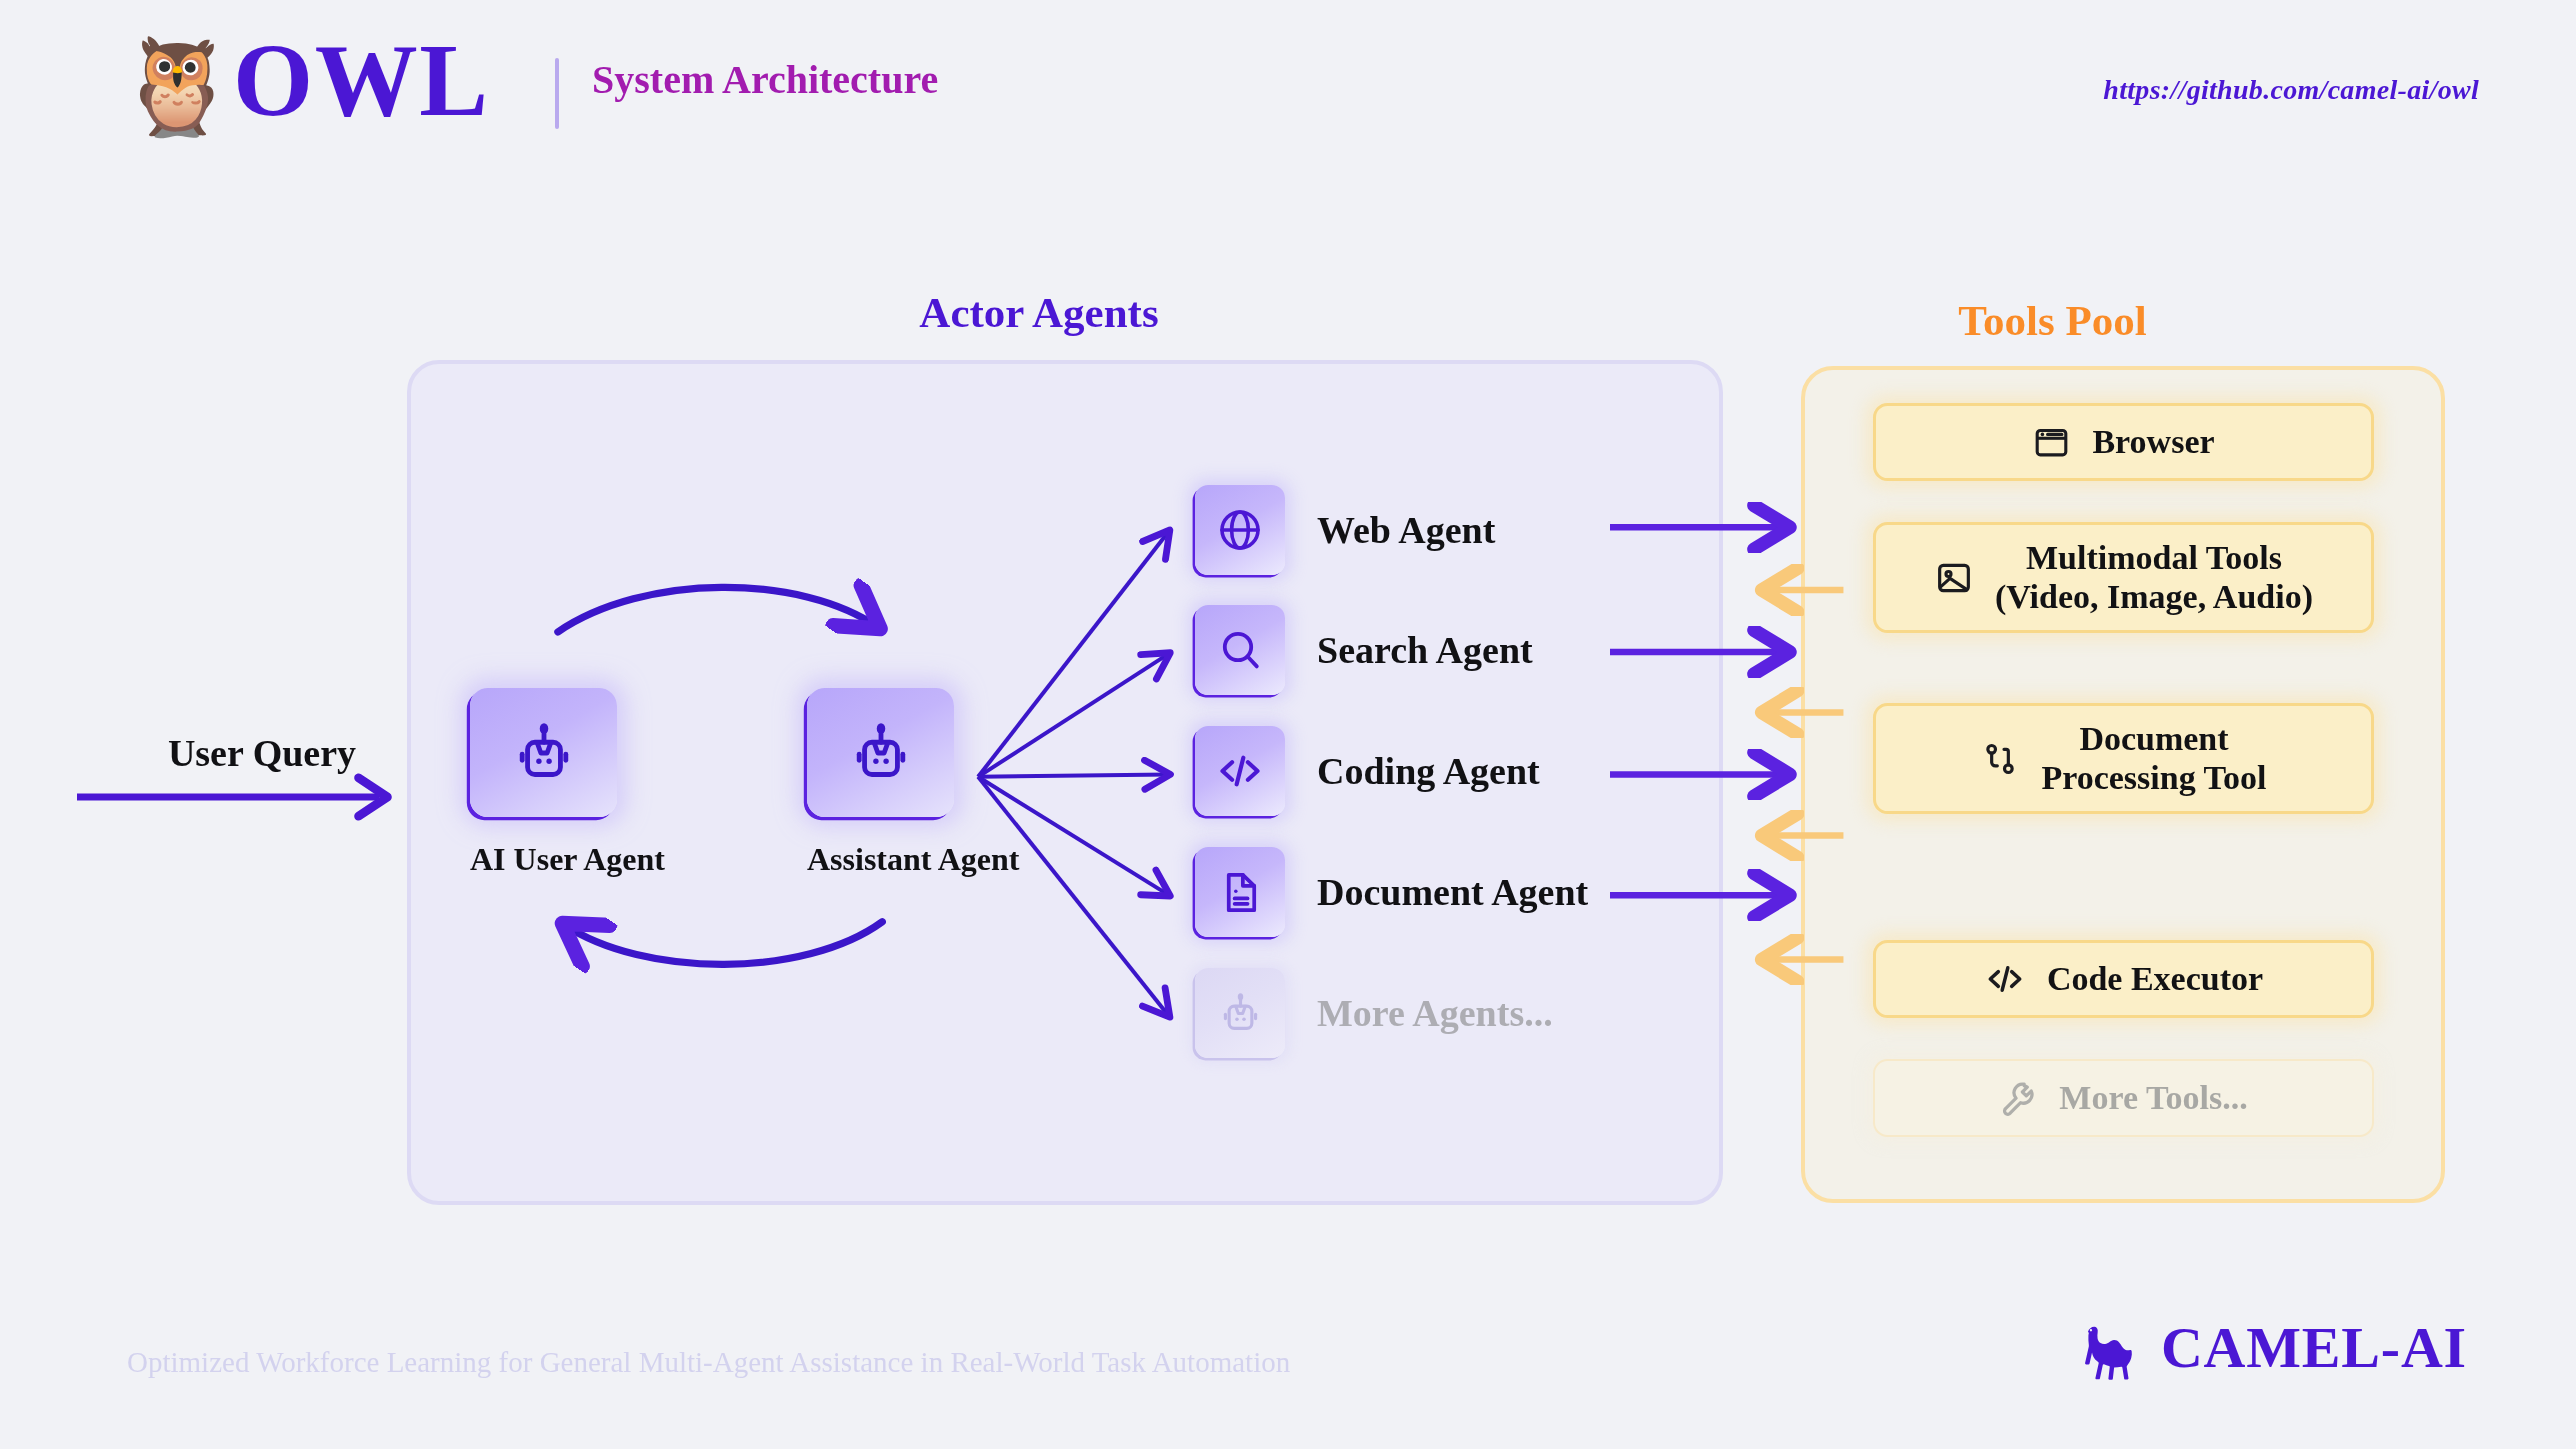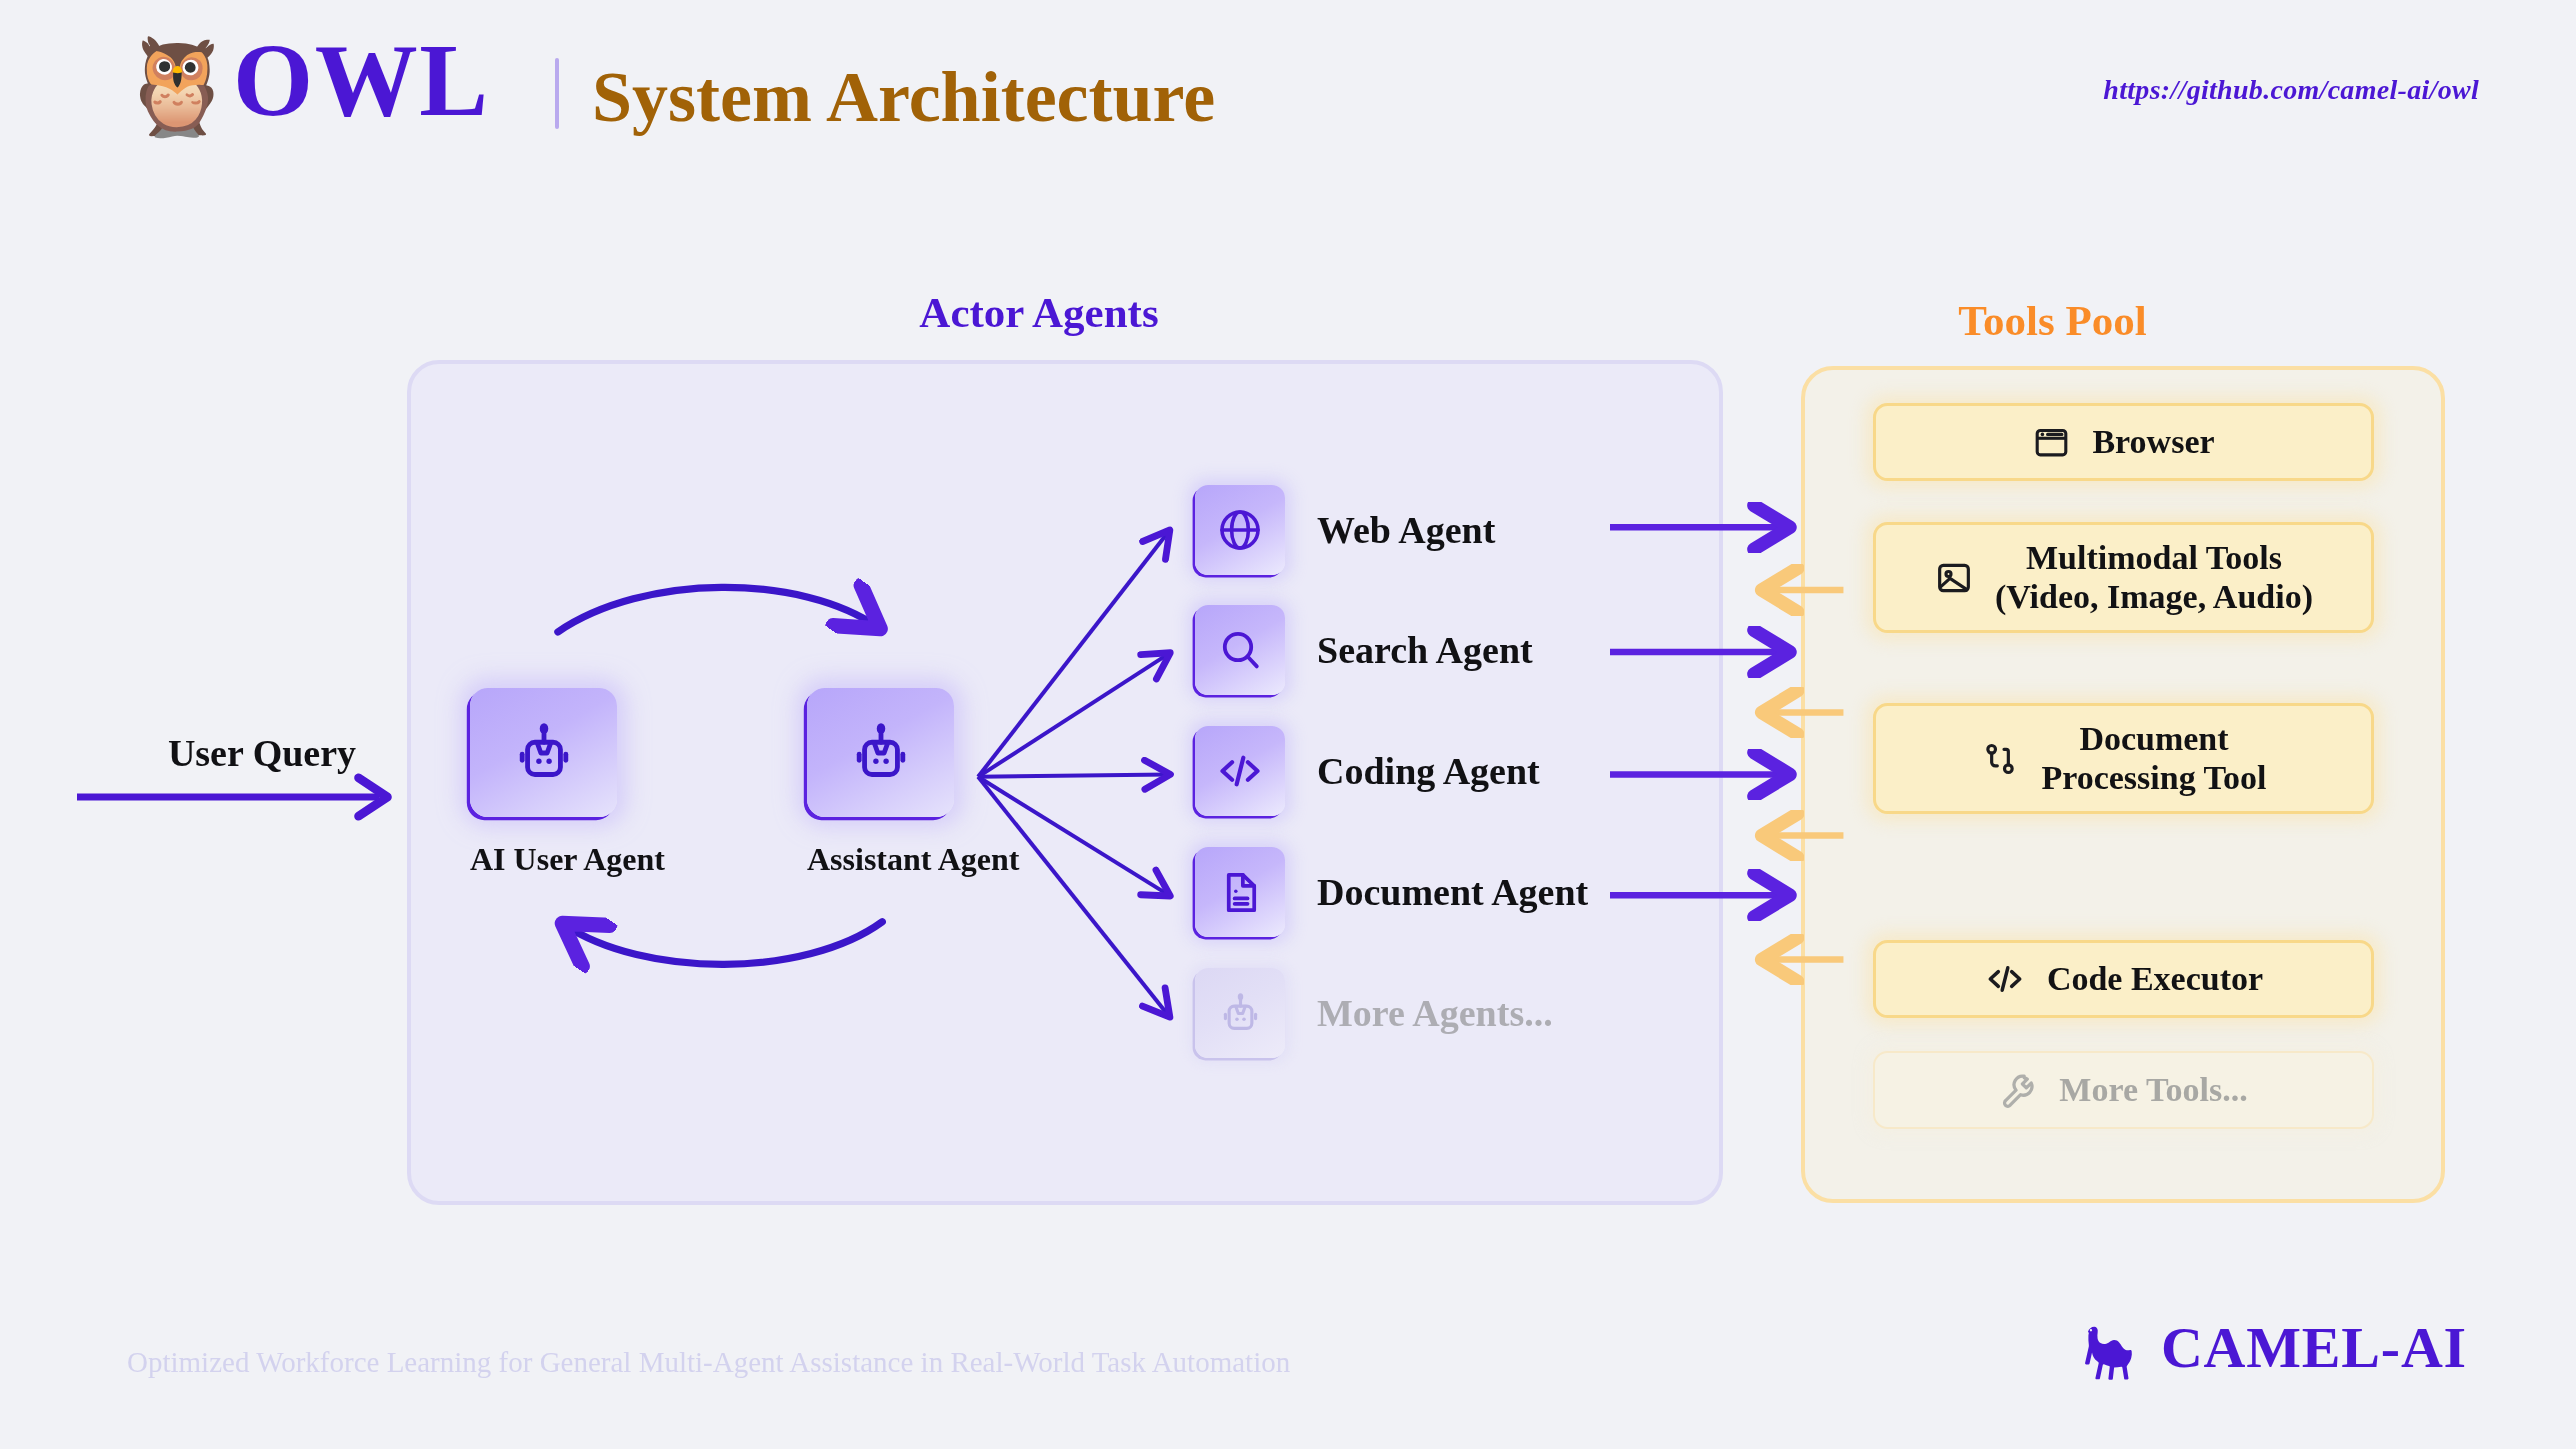--- a/index.html
+++ b/index.html
@@ -23,22 +23,22 @@
     font-weight: 700; color: #4B17D4;
     letter-spacing: 1.6px;
   }
   .brand-divider {
     position: absolute; left: 555px; top: 58px;
     width: 4px; height: 71px;
     background: #B9A9EE; border-radius: 2.4px;
   }
   .brand-subtitle {
     position: absolute; left: 592px; top: 58px;
-    font-size: 72px; line-height: 1.1;
-    font-weight: 700; color: #a16207;
+    font-size: 40px; line-height: 1.1;
+    font-weight: 700; color: #a21caf;
   }
   .repo-url {
     position: absolute; right: 97px; top: 74px;
     font-size: 28px; font-style: italic; font-weight: 700;
     color: #4B17D4; letter-spacing: 0.3px;
   }
 
   
   .section-title {
     position: absolute; font-size: 43px; font-weight: 700;
@@ -102,20 +102,21 @@
   .tool-card {
     position: absolute; border-radius: 14.5px;
     background: #FBEFC8; border: 3.2px solid #F8D889;
     box-shadow: 0 0 16px 7.2px rgba(250,226,168,.45);
     display: flex; align-items: center; justify-content: center;
     gap: 21px; padding: 0 21px;
   }
   .tool-card.muted {
     background: #F6F2E4; border: 2.4px solid #F7E9C9;
     box-shadow: 0 0 13px 5.6px rgba(246,240,224,.5);
+    margin-top: 8px;
   }
   .tool-card .tool-text {
     font-size: 34px; font-weight: 700; color: #121214;
     text-align: center; line-height: 1.12; white-space: pre-line;
   }
   .tool-card.muted .tool-text { color: #A8A8A4; font-weight: 700; }
   .tool-ico { flex: 0 0 auto; display: flex; align-items: center; }
 
   
   #footer-tagline {

